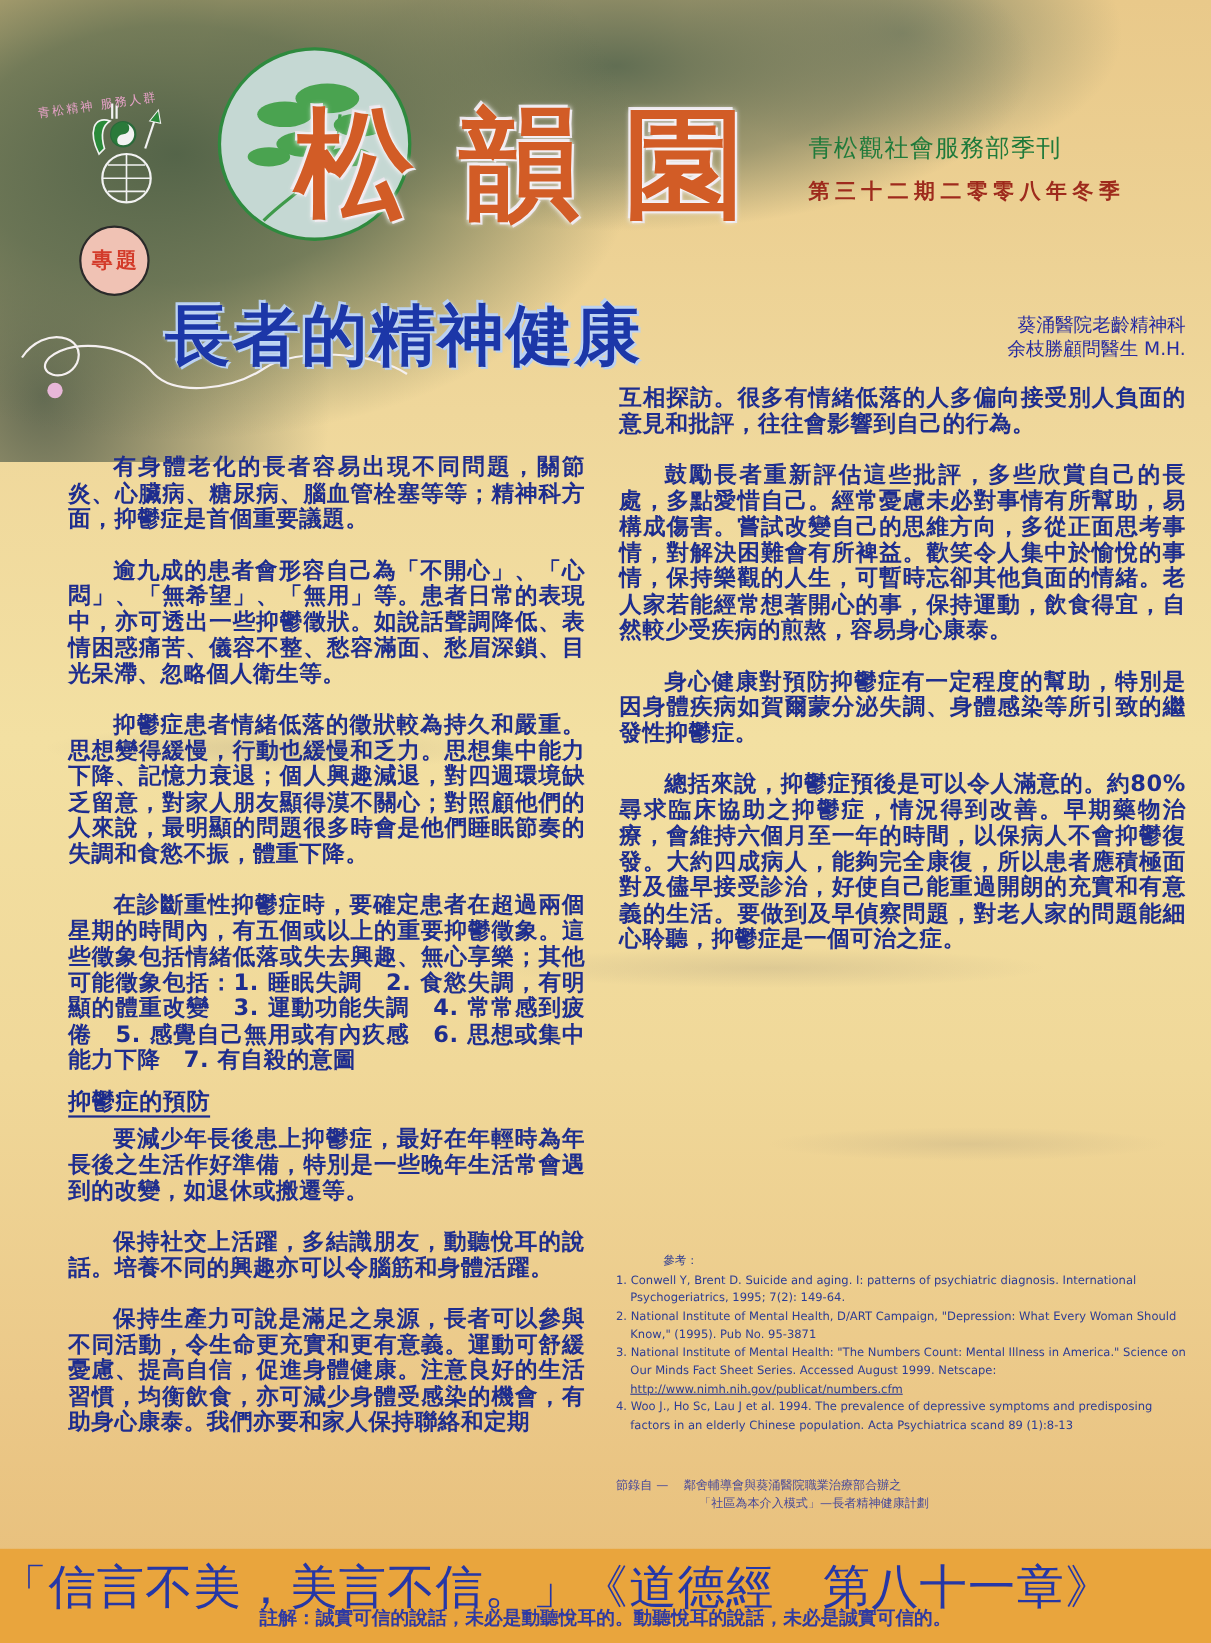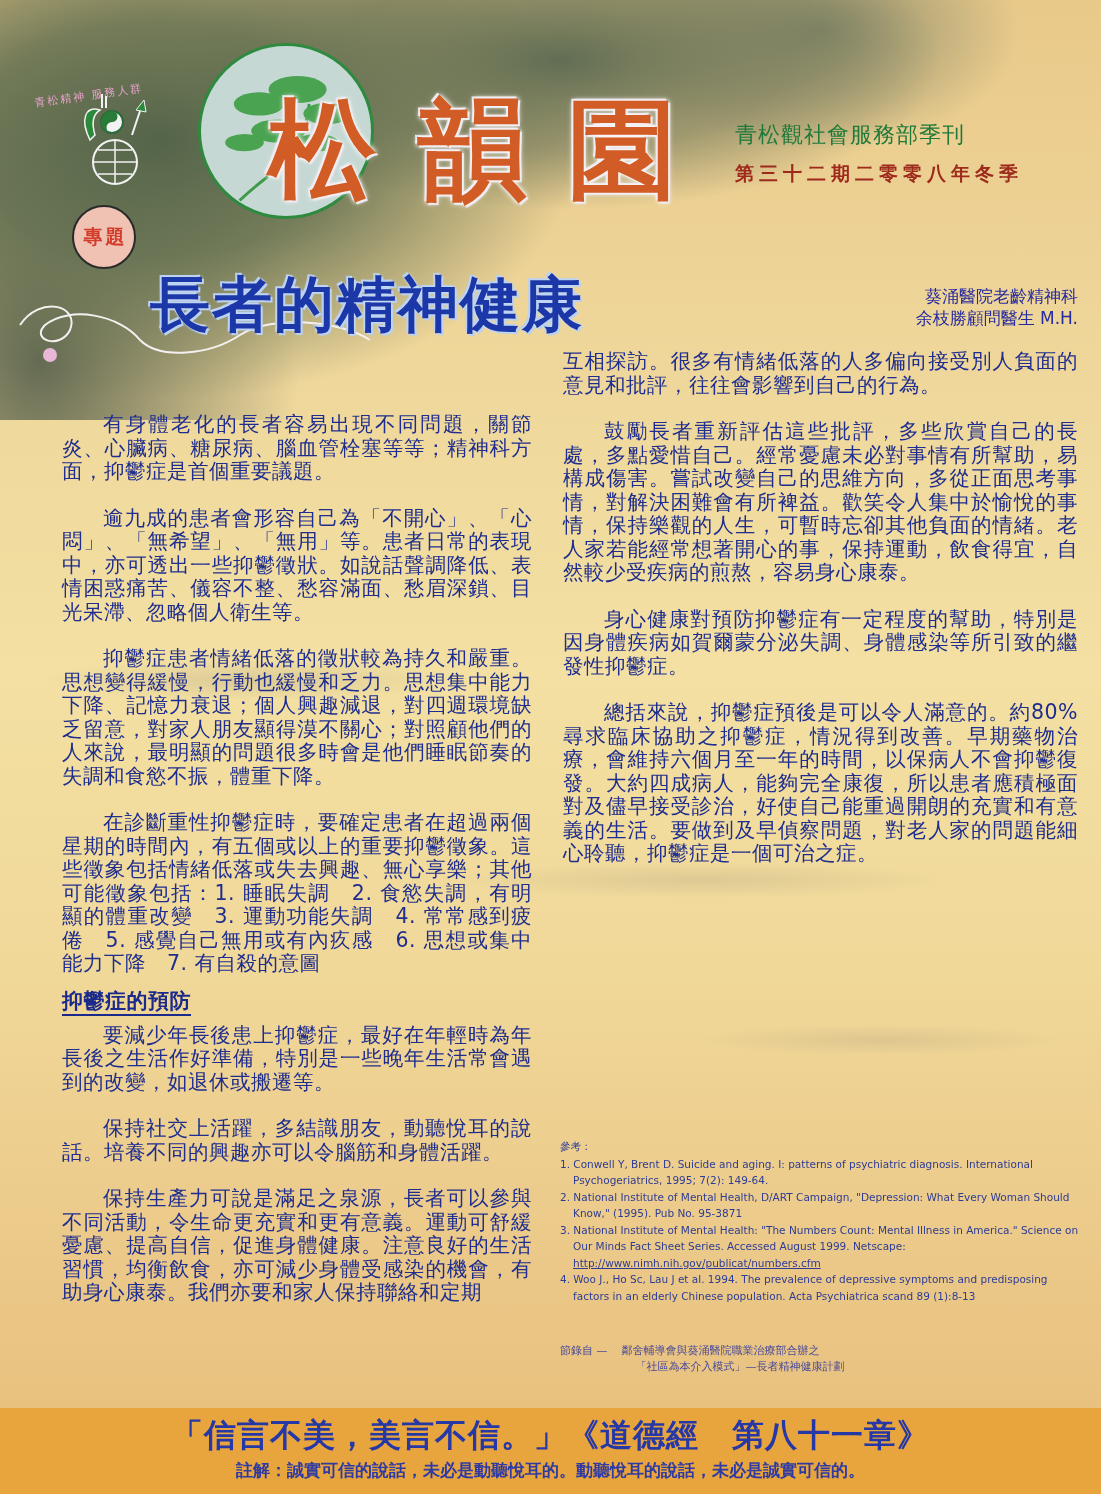--- a/index.html
+++ b/index.html
@@ -50,38 +50,38 @@
   .pub-issue { position: absolute; left: 735px; top: 161px; font-family: "DejaVu Serif", serif; font-size: 19px; color: #9e2a1c; letter-spacing: 5px; white-space: nowrap; font-weight: bold; }
   .feature-title {
     position: absolute; left: 150px; top: 265px; font-family: "DejaVu Serif", serif; font-weight: bold; font-size: 60px;
     color: #1c37a8; letter-spacing: 2px; white-space: nowrap;
     text-shadow: 0 0 3px #cfe0f7, 2px 2px 0 #b8cff0, -2px -2px 0 #b8cff0;
   }
   .swirl { position: absolute; left: 10px; top: 285px; width: 420px; height: 80px; }
   .author { position: absolute; right: 23px; top: 285px; text-align: right; font-size: 17px; color: #262aa0; line-height: 22px; }
 
   .col { position: absolute; font-size: 20.5px; line-height: 23.5px; color: #1e2d8e; letter-spacing: 0.5px; }
-  .col p { text-align: justify; margin-bottom: 23px; text-indent: 2em; }
+  .col p { text-align: justify; margin-bottom: 23px; text-indent: 2em; font-weight: bold; }
   .col p.cont { text-indent: 0; }
   .col-left { left: 62px; top: 413px; width: 470px; }
   .col-right { left: 563px; top: 350px; width: 515px; }
   .section-heading {
     font-weight: bold; font-size: 21px; color: #1a2a8c; display: inline-block; border-bottom: 2px solid #1a2a8c;
     margin: -12px 0 8px 0; line-height: 25px; text-indent: 0; text-align: right;
   }
   .refs { position: absolute; left: 560px; top: 1138px; width: 520px; font-size: 10.5px; line-height: 16.5px; color: #2d3c94; }
-  .refs .ref-label { margin-bottom: 1px; }
+  .refs .ref-label { margin-bottom: 1px; margin-left: 43px; }
   .refs .ref { padding-left: 13px; text-indent: -13px; }
   .refs .ref a { color: #2d3c94; text-decoration: underline; }
   .source { position: absolute; left: 560px; top: 1343px; font-size: 11px; line-height: 16px; color: #4a4a9a; display: flex; gap: 14px; }
   .source .lines { display: flex; flex-direction: column; }
   .source .lines span:nth-child(2) { padding-left: 14px; }
 
   .footer { position: absolute; left: 0; top: 1408px; width: 1101px; height: 86px; background: #e9a53d; }
-  .footer-quote { position: absolute; left: 0; width: 100%; top: 1414px; text-align: center; font-family: "DejaVu Serif", serif; font-weight: bold; font-size: 32px; color: #2637a6; letter-spacing: 1px; white-space: nowrap; }
+  .footer-quote { position: absolute; left: 0; width: 100%; top: 1414px; font-family: "DejaVu Serif", serif; font-weight: normal; font-size: 43px; color: #2637a6; letter-spacing: 1px; white-space: nowrap; }
   .footer-note { position: absolute; left: 0; width: 100%; top: 1459px; text-align: center; font-weight: bold; font-size: 17px; color: #2f3aa3; white-space: nowrap; }
 </style>
 </head>
 <body>
 
 <div class="tree-bg"></div>
 <div class="branch-bg"></div>
 
 <div class="org-motto">青松精神 服務人群</div>
 <svg class="org-logo" viewBox="0 0 130 100">

